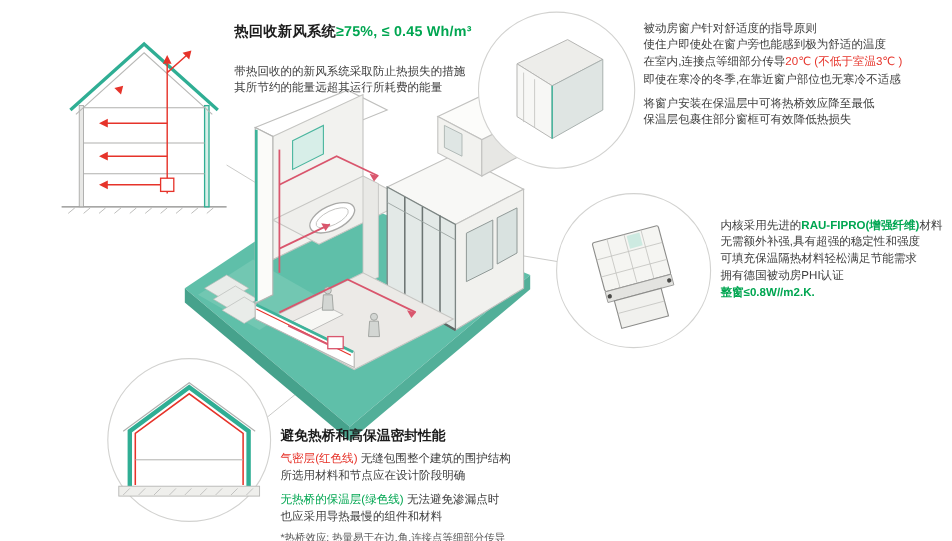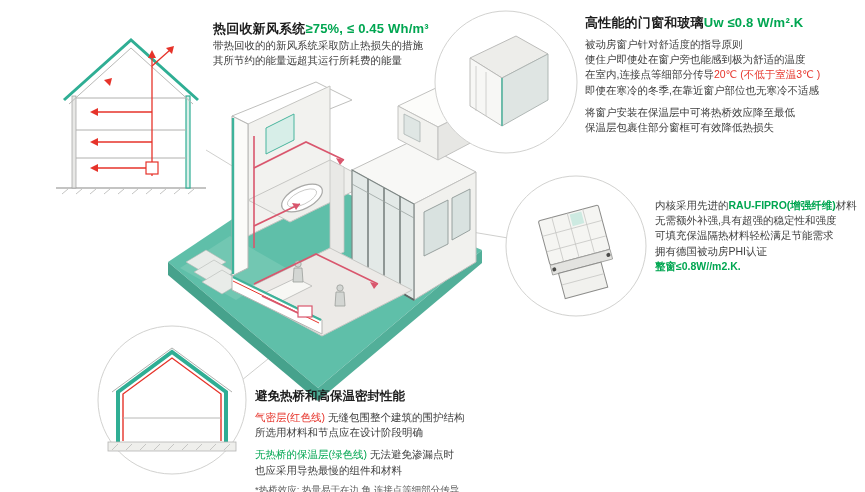--- a/index.html
+++ b/index.html
@@ -181,28 +181,25 @@
       <line x1="123" y1="418" x2="221" y2="418" stroke="#b0b0ae" stroke-width="0.9"></line>
       <rect x="108" y="442" width="128" height="9" fill="#efefec" stroke="#b5b5b3" stroke-width="0.8"></rect>
       <path d="M112,450 l6,-6 M126,450 l6,-6 M140,450 l6,-6 M154,450 l6,-6 M168,450 l6,-6 M182,450 l6,-6 M196,450 l6,-6 M210,450 l6,-6 M224,450 l6,-6" stroke="#b5b5b3" stroke-width="0.7"></path>
     </g>
   </svg>
 
   <div class="block" style="left:213px;top:20px;width:270px">
     <div class="t">
       <span>热回收新风系统</span><span class="green">≥75%, ≤ 0.45 Wh/m³</span>
     </div>
-    <div class="b" style="margin-top:0">带热回收的的新风系统采取防止热损失的措施</div>
+    <div class="b" style="margin-top:20px">带热回收的的新风系统采取防止热损失的措施</div>
     <div class="b">其所节约的能量远超其运行所耗费的能量</div>
   </div>
 
   <div class="block" style="left:585px;top:14px;width:278px">
-    <div class="t">
-      <span>高性能的门窗和玻璃</span><span class="green">Uw ≤0.8 W/m².K</span>
-    </div>
     <div class="b" style="margin-top:5px">被动房窗户针对舒适度的指导原则</div>
     <div class="b">使住户即使处在窗户旁也能感到极为舒适的温度</div>
     <div class="b">
       <span>在室内,连接点等细部分传导</span><span class="red">20℃ (不低于室温3℃ )</span>
     </div>
     <div class="b">即使在寒冷的冬季,在靠近窗户部位也无寒冷不适感</div>
     <div class="gap"></div>
     <div class="b">将窗户安装在保温层中可将热桥效应降至最低</div>
     <div class="b">保温层包裹住部分窗框可有效降低热损失</div>
   </div>

